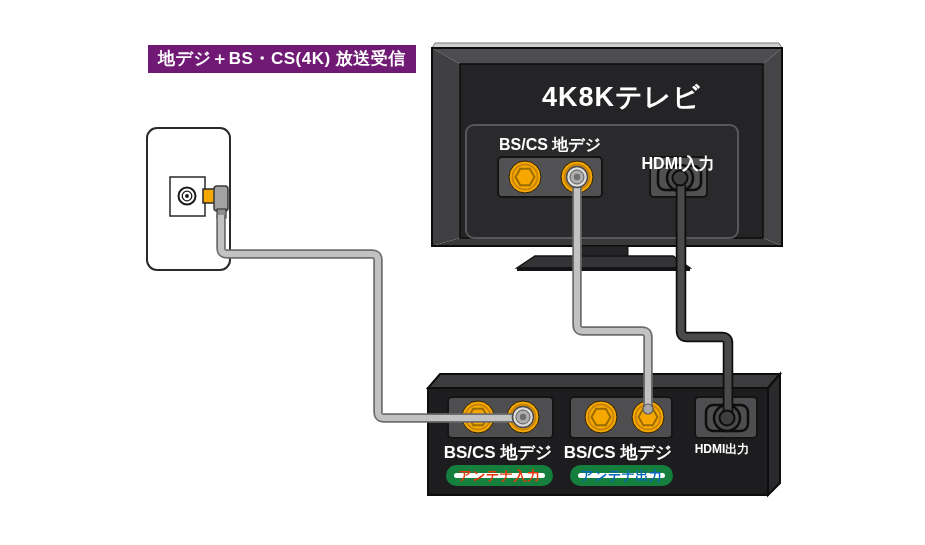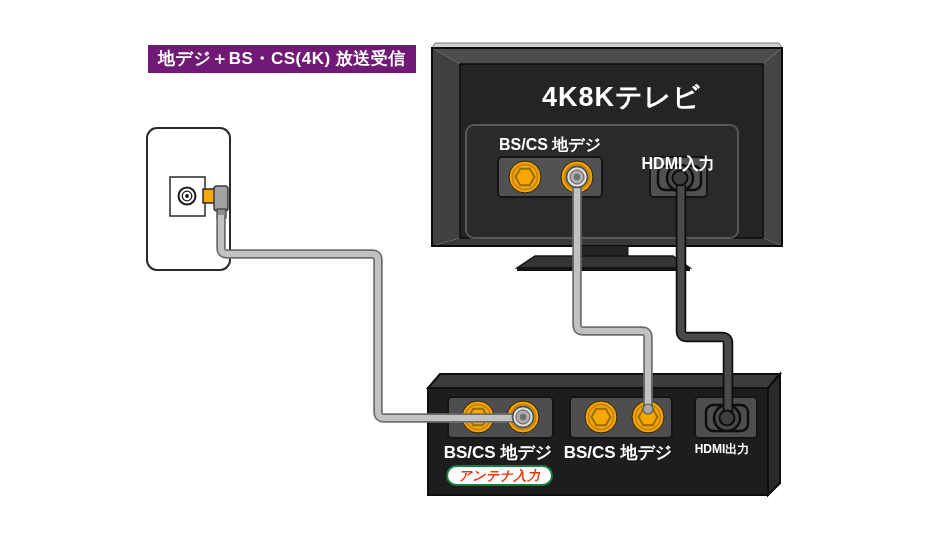--- a/index.html
+++ b/index.html
@@ -15,23 +15,23 @@
     padding:0 10px;white-space:nowrap;letter-spacing:0.5px;
   }
   .tv-title{left:460px;top:79px;width:303px;font-size:27px;letter-spacing:1px;margin-left:10px;}
   .tv-ant{left:490px;top:135px;width:120px;font-size:16px;}
   .tv-hdmi{left:628px;top:135px;width:100px;font-size:16px;margin-top:19px;}
   .rec-in{left:443px;top:441px;width:110px;font-size:17px;}
   .rec-out{left:563px;top:441px;width:110px;font-size:17px;}
   .rec-hdmi{left:678px;top:441px;width:88px;font-size:12px;}
   .tag{
     position:absolute;top:465px;height:21px;box-sizing:border-box;
-    background:#ffffff;border:2px solid #15803d;border-radius:12px;
+    background:#ffffff;border:8px solid #15803d;border-radius:12px;
     display:flex;align-items:center;justify-content:center;
-    font-size:13px;font-weight:bold;letter-spacing:0.5px;font-style:italic;
+    font-size:13px;font-weight:bold;letter-spacing:0.5px;
   }
   .tag-in{left:446px;width:107px;color:#e8380d;}
   .tag-out{left:570px;width:103px;color:#0068b7;}
 </style>
 </head>
 <body>
 
 <div class="stage">
 
   <svg width="925" height="545" viewBox="0 0 925 545">
@@ -156,14 +156,15 @@
 
   <div class="label tv-title">4K8Kテレビ</div>
   <div class="label tv-ant">BS/CS 地デジ</div>
   <div class="label tv-hdmi">HDMI入力</div>
 
   <div class="label rec-in">BS/CS 地デジ</div>
   <div class="label rec-out">BS/CS 地デジ</div>
   <div class="label rec-hdmi">HDMI出力</div>
 
   <div class="tag tag-in">アンテナ入力</div>
+  <div class="tag tag-out">アンテナ出力</div>
 
 </div>
 
 </body></html>

